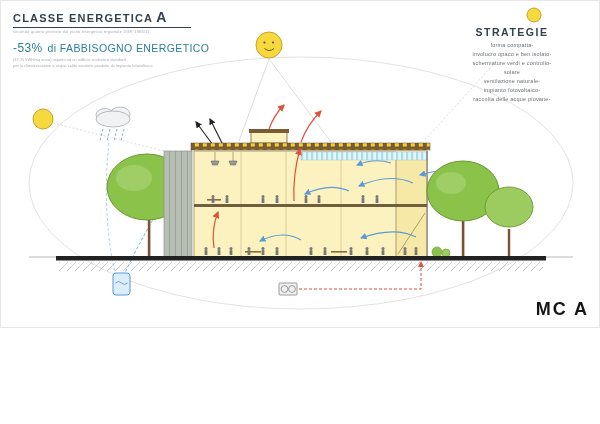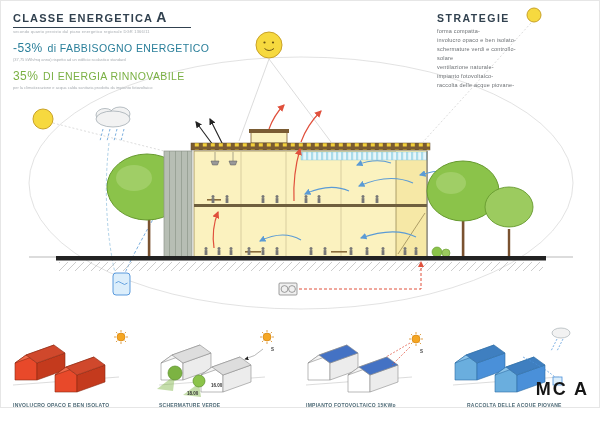--- a/index.html
+++ b/index.html
@@ -1,33 +1,33 @@
 <!DOCTYPE html>
 <html><head>
 <meta charset="utf-8">
 <style>
   * { margin:0; padding:0; box-sizing:border-box; }
   body { font-family:"Liberation Sans", sans-serif; background:#fff; }
-  .canvas { position:relative; width:600px; height:408px; background:#fff; overflow:hidden; border:1px solid #e6e6e6; }
+  .canvas { position:relative; width:600px; height:328px; background:#fff; overflow:hidden; border:1px solid #e6e6e6; }
   .scene { position:absolute; inset:0; }
   svg text { font-family:"Liberation Sans", sans-serif; }
 
   .header { position:absolute; top:8px; left:12px; z-index:3; width:240px; }
   .title { font-size:11px; font-weight:bold; color:#31414f; letter-spacing:1.2px; }
   .title .grade { font-size:14px; margin-left:3px; }
   .title-rule { width:178px; border-top:1.2px solid #31414f; margin:2px 0 1px; }
   .subtitle { font-size:4px; color:#a8adb2; letter-spacing:.2px; }
   .hline { margin-top:4px; font-weight:normal; letter-spacing:.4px; }
   .hline .val { font-size:12px; }
   .hline .txt { font-size:10.5px; }
   .teal { color:#2a7f9a; }
   .green { color:#7ab043; }
   .note { font-size:4px; color:#a8adb2; margin-top:1px; }
 
-  .strategies { position:absolute; top:11px; right:12px; z-index:3; text-align:left; width:150px; }
+  .strategies { position:absolute; top:25px; right:12px; z-index:3; text-align:center; width:150px; }
   .strategies h2 { font-size:10.5px; font-weight:bold; color:#31414f; letter-spacing:1.5px; margin-bottom:3px; }
   .strategies ul { list-style:none; }
   .strategies li { font-size:5.5px; color:#6b6f73; line-height:1.65; letter-spacing:.2px; }
 
   .caption { position:absolute; top:401px; width:135px; font-size:5px; font-weight:bold;
              color:#4f6b77; letter-spacing:.25px; z-index:3; }
   .cap1 { left:12px; } .cap2 { left:158px; } .cap3 { left:305px; } .cap4 { left:466px; width:100px; }
 
   .logo { position:absolute; right:10px; bottom:7px; font-size:18px; font-weight:bold;
           color:#151515; letter-spacing:2px; z-index:3; }
@@ -287,24 +287,20 @@
     <div class="title">
       <span>CLASSE ENERGETICA</span><span class="grade">A</span>
     </div>
     <div class="title-rule"></div>
     <div class="subtitle">secondo quanto previsto dal piano energetico regionale DGR 1366/11</div>
     <div class="hline teal">
       <span class="val">-53%</span>
       <span class="txt">di FABBISOGNO ENERGETICO</span>
     </div>
     <div class="note">(37,75 kWh/mq anno) rispetto ad un edificio scolastico standard</div>
-    <div class="hline green">
-      <span class="val">35%</span>
-      <span class="txt">DI ENERGIA RINNOVABILE</span>
-    </div>
     <div class="note">per la climatizzazione e acqua calda sanitaria prodotta da impianto fotovoltaico</div>
   </div>
 
   <div class="strategies">
     <h2>STRATEGIE</h2>
     <ul>
       <li>forma compatta-</li>
       <li>involucro opaco e ben isolato-</li>
       <li>schermature verdi e controllo-</li>
       <li>solare</li>

